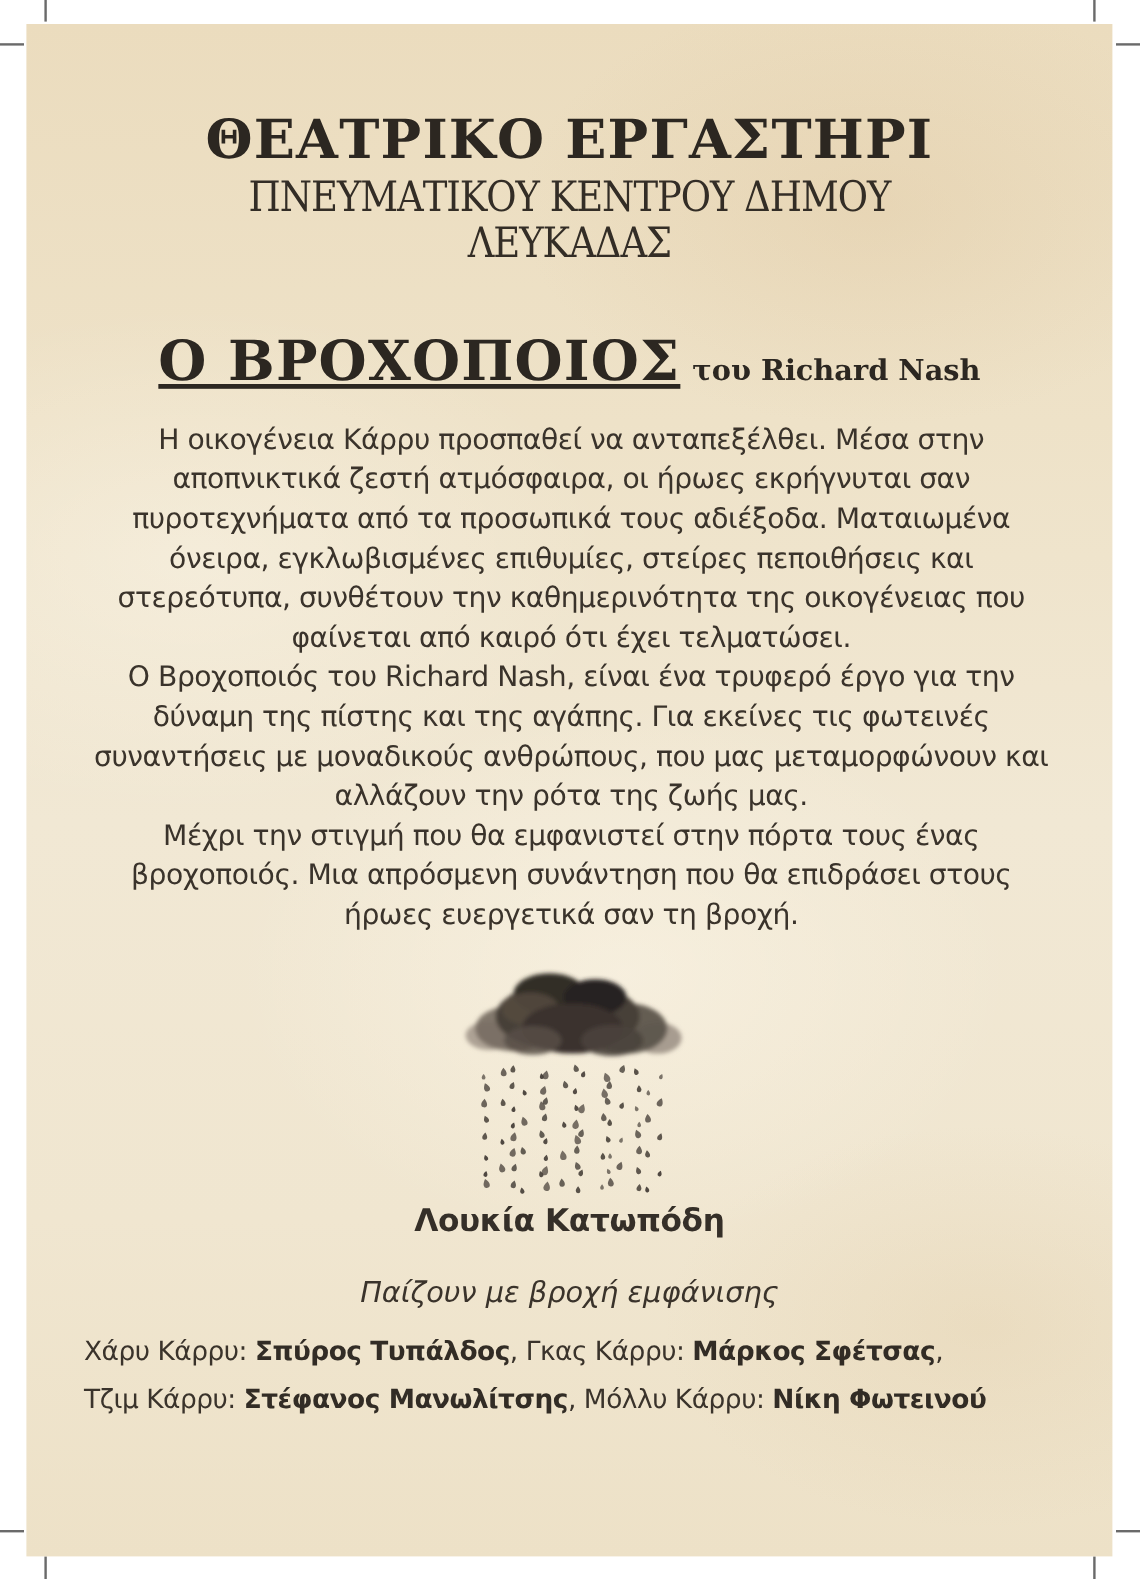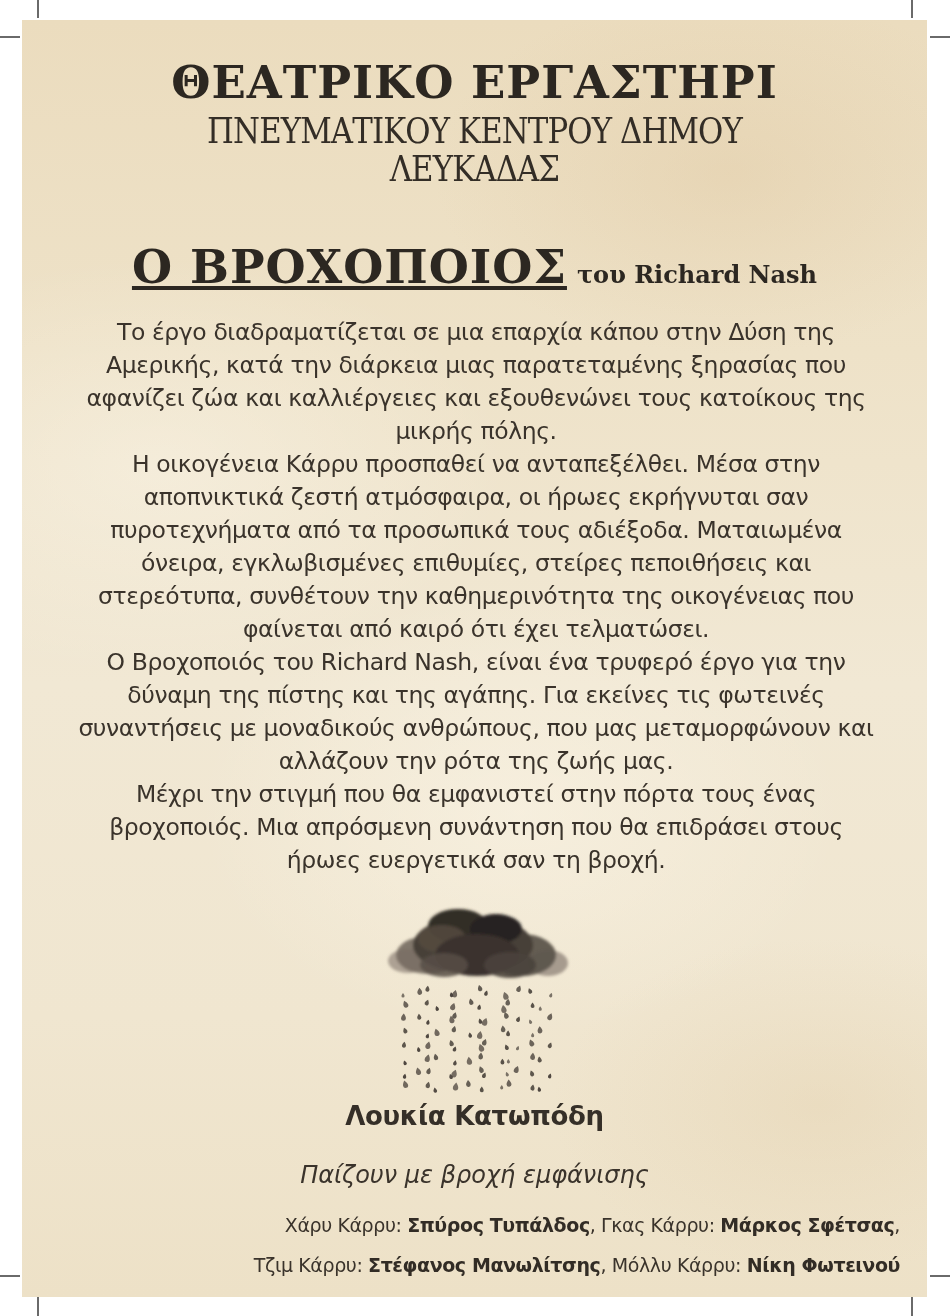--- a/index.html
+++ b/index.html
@@ -20,21 +20,21 @@
     position:absolute;
     left:22px;top:20px;width:905px;height:1277px;
     background:
       radial-gradient(ellipse 420px 260px at 78% 12%, rgba(221,196,156,0.35), rgba(221,196,156,0) 70%),
       radial-gradient(ellipse 500px 300px at 15% 35%, rgba(255,252,244,0.35), rgba(255,252,244,0) 70%),
       radial-gradient(ellipse 460px 320px at 55% 62%, rgba(255,250,238,0.40), rgba(255,250,238,0) 70%),
       radial-gradient(ellipse 380px 240px at 88% 85%, rgba(223,201,162,0.30), rgba(223,201,162,0) 70%),
       linear-gradient(180deg,#ebdcbe 0%,#eee2c8 26%,#f1e8d4 52%,#f0e6d0 78%,#ede1c7 100%);
     text-align:center;
     box-sizing:border-box;
-    padding:38px 48px 0 48px;
+    padding:72px 48px 0 48px;
   }
 
   
   .org-title{
     margin:0;
     font-family:"DejaVu Serif","Liberation Serif",serif;
     font-weight:bold;
     font-size:45px;
     letter-spacing:1px;
     color:#2c2721;
@@ -97,25 +97,25 @@
   }
   .cast-intro{
     margin:30px 0 0 0;
     font-size:24px;
     font-style:italic;
     color:#3a332b;
   }
   .cast-list{margin:16px auto 0 auto;width:830px;}
   .cast-line{
     margin:0;
-    font-size:19px;
+    font-size:22px;
     line-height:40px;
     color:#3a332b;
     letter-spacing:-0.4px;
-    text-align:right;
+    text-align:left;
   }
   .cast-line .bold{font-weight:bold;color:#322c25;}
 </style>
 </head>
 <body>
 
 <div class="cropmark cm-v" style="left:37px;top:0;height:18px;"></div>
 <div class="cropmark cm-h" style="left:0;top:36px;width:20px;"></div>
 <div class="cropmark cm-v" style="left:911px;top:0;height:18px;"></div>
 <div class="cropmark cm-h" style="left:930px;top:36px;width:20px;"></div>
@@ -127,21 +127,20 @@
 <div class="paper">
 
   <h1 class="org-title">ΘΕΑΤΡΙΚΟ ΕΡΓΑΣΤΗΡΙ</h1>
   <h2 class="org-subtitle">ΠΝΕΥΜΑΤΙΚΟΥ ΚΕΝΤΡΟΥ ΔΗΜΟΥ ΛΕΥΚΑΔΑΣ</h2>
 
   <h2 class="play-title">
     <span class="main">Ο ΒΡΟΧΟΠΟΙΟΣ</span><span class="byline">του Richard Nash</span>
   </h2>
 
   <div class="synopsis">
-      <p class="syn-p">Το έργο διαδραματίζεται σε μια επαρχία κάπου στην Δύση της Αμερικής, κατά την διάρκεια μιας παρατεταμένης ξηρασίας που αφανίζει ζώα και καλλιέργειες και εξουθενώνει τους κατοίκους της μικρής πόλης.</p>
       <p class="syn-p">Η οικογένεια Κάρρυ προσπαθεί να ανταπεξέλθει. Μέσα στην αποπνικτικά ζεστή ατμόσφαιρα, οι ήρωες εκρήγνυται σαν πυροτεχνήματα από τα προσωπικά τους αδιέξοδα. Ματαιωμένα όνειρα, εγκλωβισμένες επιθυμίες, στείρες πεποιθήσεις και στερεότυπα, συνθέτουν την καθημερινότητα της οικογένειας που φαίνεται από καιρό ότι έχει τελματώσει.</p>
       <p class="syn-p">Ο Βροχοποιός του Richard Nash, είναι ένα τρυφερό έργο για την δύναμη της πίστης και της αγάπης. Για εκείνες τις φωτεινές συναντήσεις με μοναδικούς ανθρώπους, που μας μεταμορφώνουν και αλλάζουν την ρότα της ζωής μας.</p>
       <p class="syn-p">Μέχρι την στιγμή που θα εμφανιστεί στην πόρτα τους ένας βροχοποιός. Μια απρόσμενη συνάντηση που θα επιδράσει στους ήρωες ευεργετικά σαν τη βροχή.</p>
     </div>
 
   <svg class="illustration" viewBox="0 0 210 200" aria-hidden="true">
     <defs>
       <path id="raindrop" d="M0 0 C1.9 2.4 2.8 4.0 2.8 5.5 A2.8 2.8 0 1 1 -2.8 5.5 C-2.8 4.0 -1.9 2.4 0 0 Z"></path>
       <filter id="soft" x="-20%" y="-20%" width="140%" height="140%">
           <feGaussianBlur stdDeviation="1.6"></feGaussianBlur>

